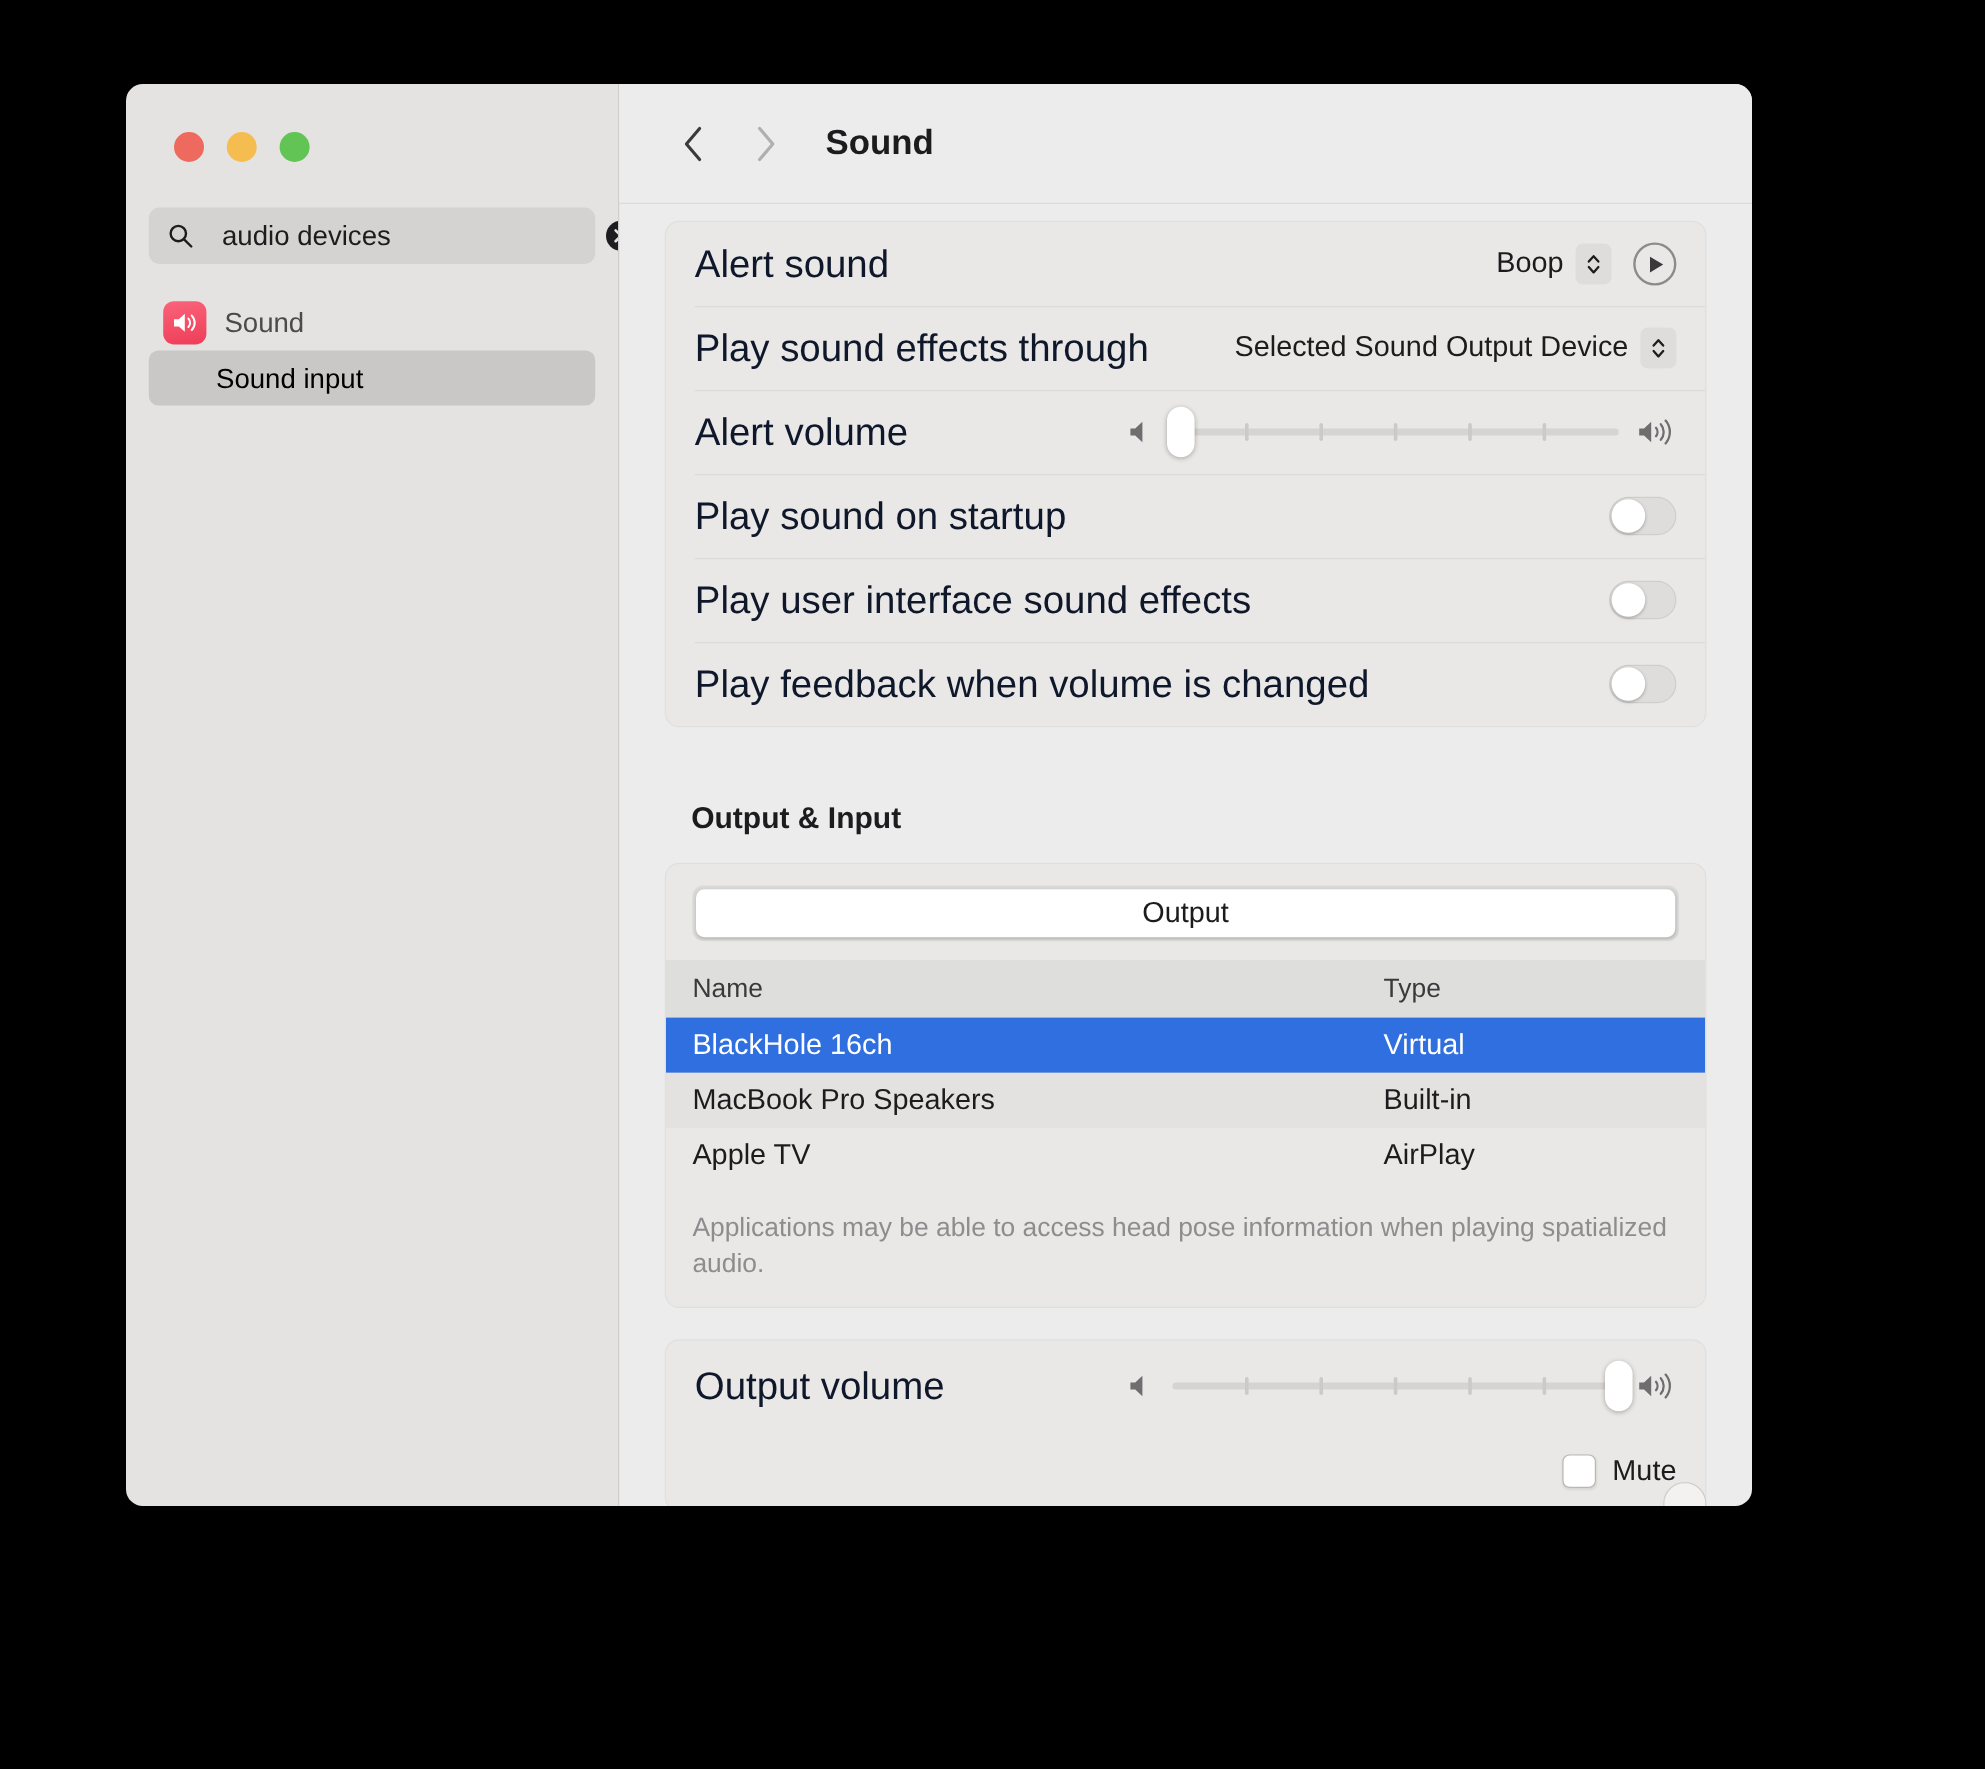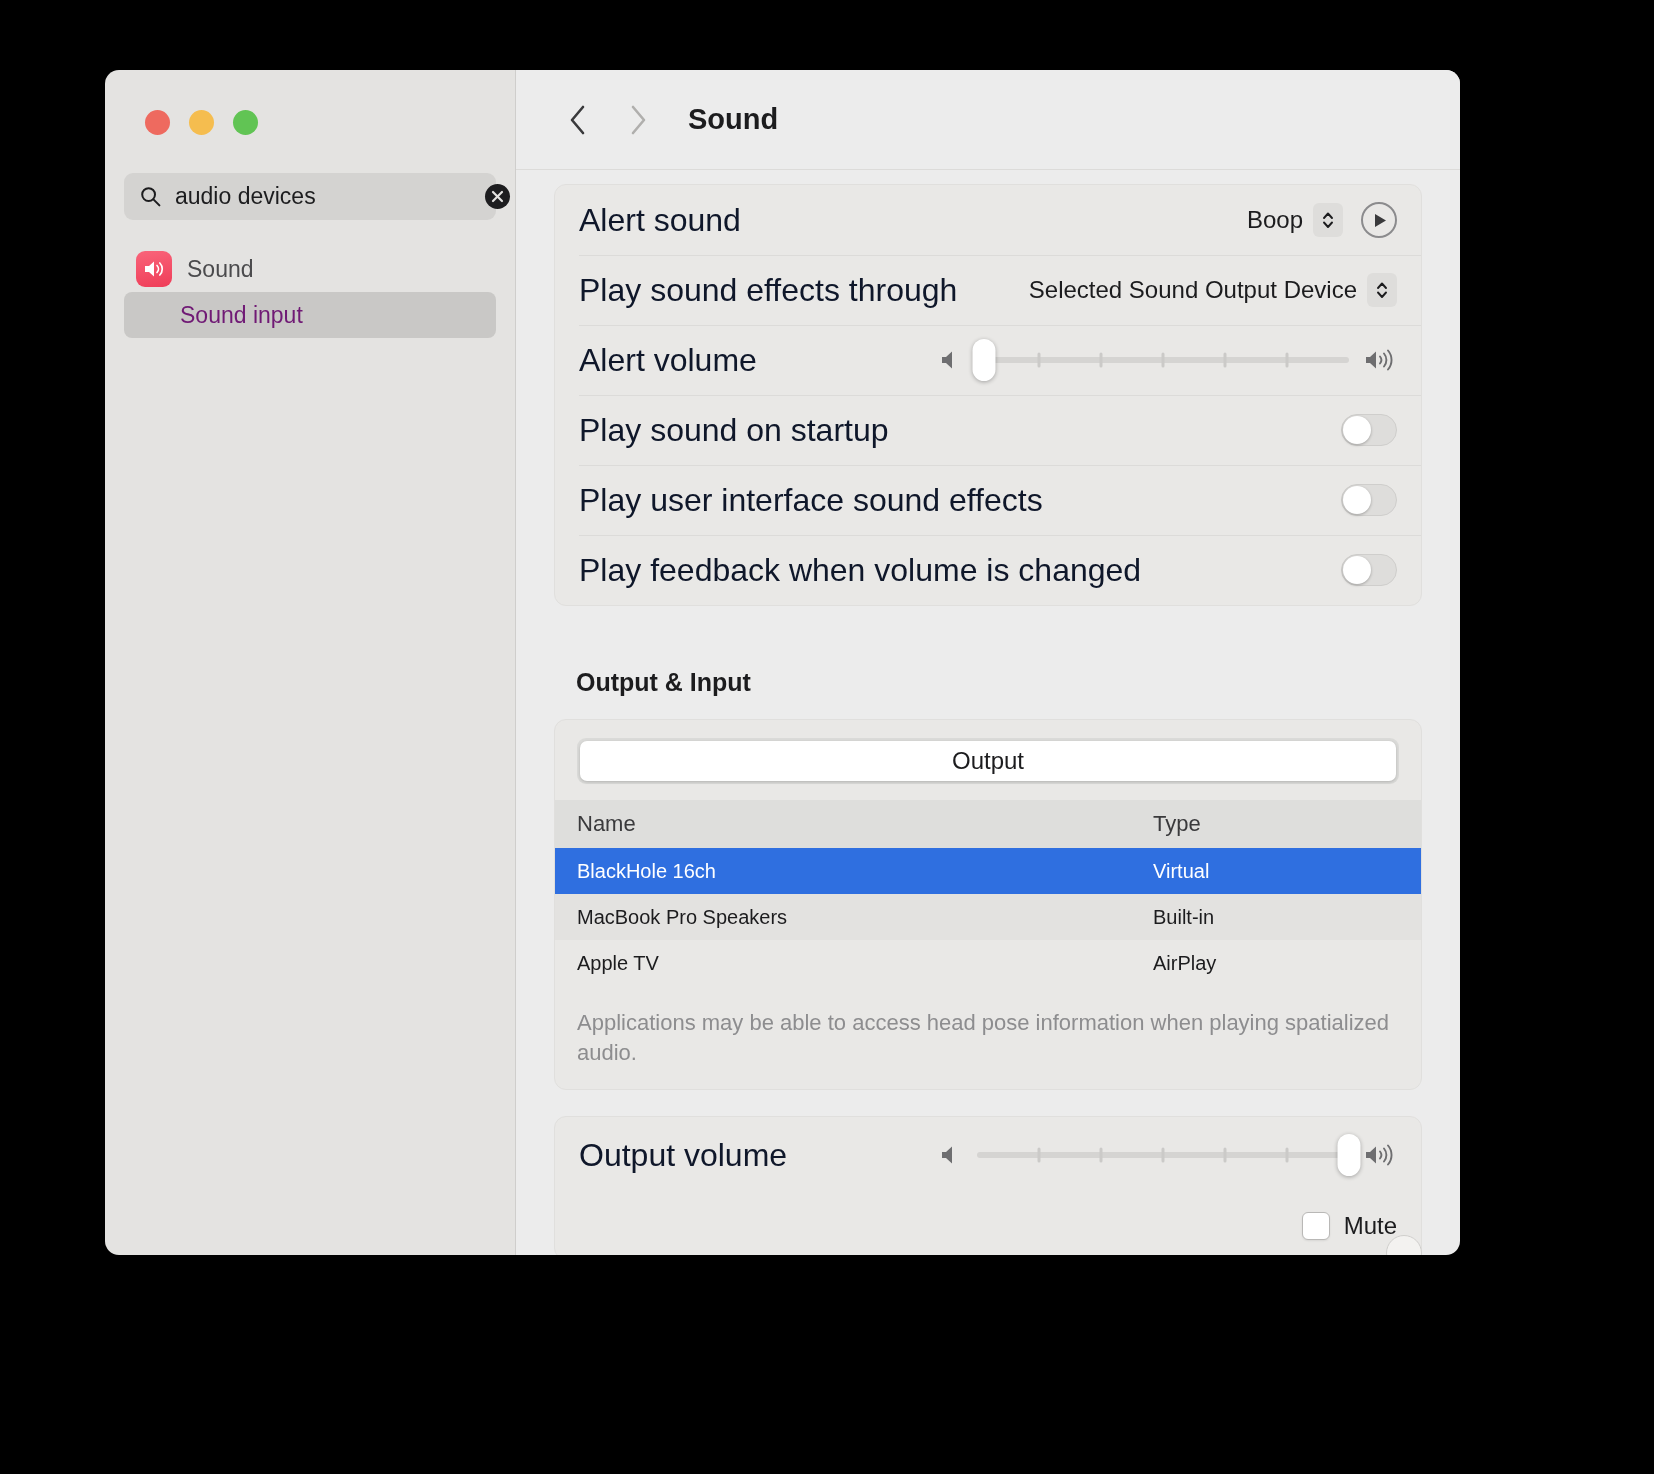--- a/index.html
+++ b/index.html
@@ -37,21 +37,21 @@
   .dot.yellow { background: #f5bd4f; }
   .dot.green  { background: #61c454; }
 
   .search-wrap {
     margin: 38px 19px 0 19px;
     height: 47px;
     background: #d4d3d1;
     border-radius: 9px;
     display: flex; align-items: center;
     padding: 0 16px;
-    gap: 14px;
+    gap: 24px;
   }
   .search-icon { width: 21px; height: 21px; flex: none; display:block; }
   .search-input {
     flex: 1; border: none; outline: none; background: transparent;
     font-family: "Liberation Sans", sans-serif;
     font-size: 23px; color: #1c1c1e;
   }
   .clear-btn {
     width: 25px; height: 25px; border-radius: 50%;
     background: #1d1d1f; border: none; flex: none;
@@ -70,21 +70,21 @@
   }
   .result-row.indent { padding-left: 56px; }
   .result-row.selected { background: #c9c8c6; }
   .app-icon {
     width: 36px; height: 36px; border-radius: 9px; flex: none;
     background: linear-gradient(170deg, #f9647a 0%, #ef3d58 100%);
     display: flex; align-items: center; justify-content: center;
   }
   .app-icon svg { width: 24px; height: 24px; display: block; }
   .result-label { font-size: 23px; color: #4b4b4d; }
-  .result-row.selected .result-label { color: #701a75; }
+  .result-row.selected .result-label { color: #000000; }
 
   
   .detail {
     flex: 1;
     background: #ececec;
     display: flex; flex-direction: column;
     position: relative;
     border-left: 1px solid #cfcecc;
   }
   .titlebar {
@@ -240,21 +240,21 @@
     background: #dededc;
     padding: 0 0 0 22px;
     font-size: 22px; color: #3a3a3c;
   }
   .col-name { width: 560px; flex: none; }
   .col-type { flex: 1; margin-left: 16px; }
   .trow {
     display: flex; align-items: center;
     height: 46px;
     padding: 0 0 0 22px;
-    font-size: 20px; color: #1c1c1e;
+    font-size: 24px; color: #1c1c1e;
   }
   .trow.alt { background: #e3e2e0; }
   .trow.sel { background: #2f6fe0; color: #fff; }
 
   .note {
     padding: 22px 26px 22px 22px;
     font-size: 22px; line-height: 1.35;
     color: #8d8d8f;
   }
 

